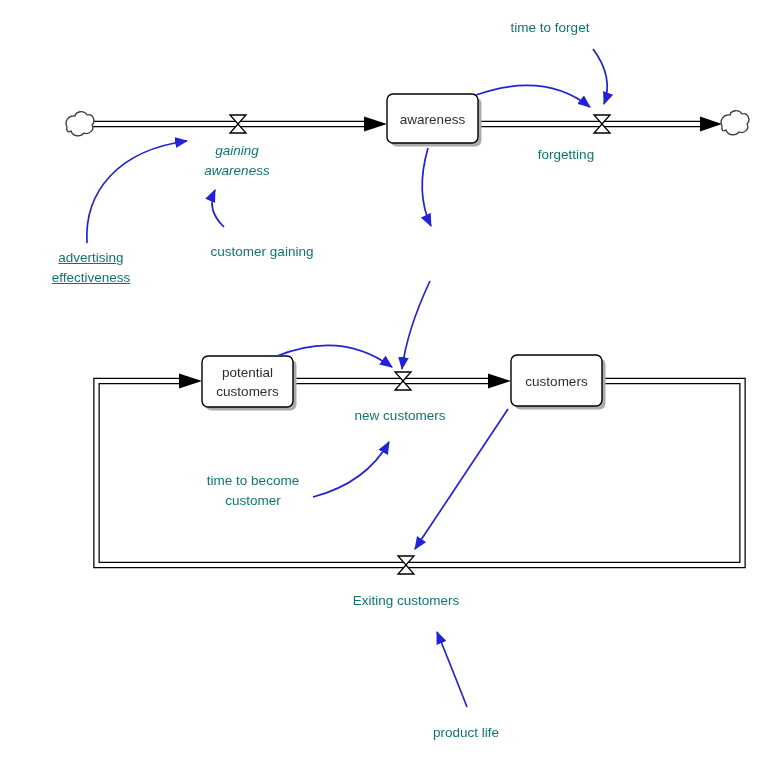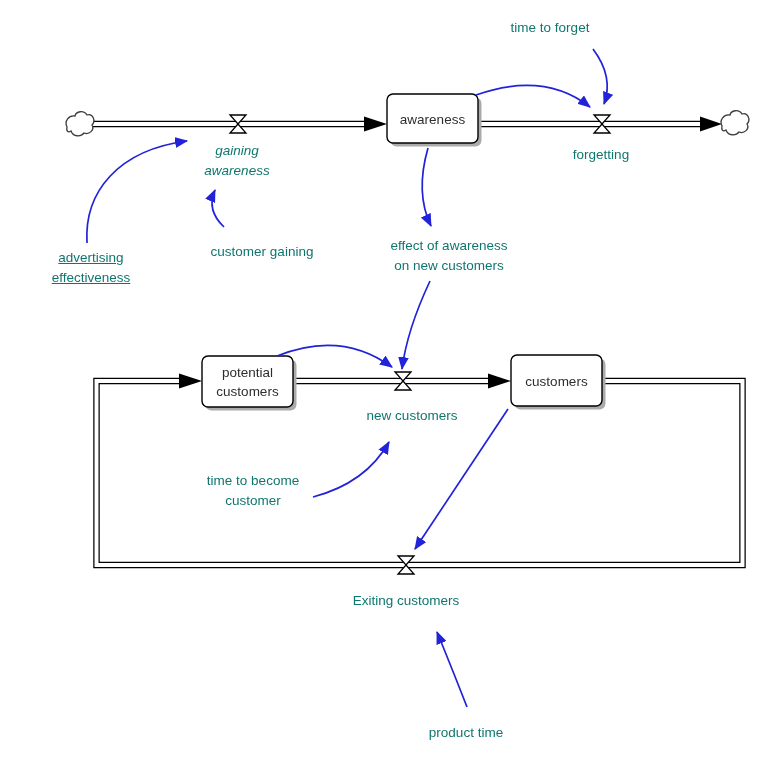--- a/index.html
+++ b/index.html
@@ -120,27 +120,25 @@
     <path class="conn" marker-end="url(#barrow)" d="M 467 707 Q 449 661 437 632"></path>
   </svg>
 
   <div class="lbl-box" style="left:432.5px; top:118.5px;">awareness</div>
   <div class="lbl-box" style="left:247.5px; top:382px;">potential
 customers</div>
   <div class="lbl-box" style="left:556.5px; top:380.5px;">customers</div>
 
   <div class="lbl" style="left:237px; top:141px;font-style:italic;">gaining
 awareness</div>
-  <div class="lbl" style="left:601px; top:145px;">forgetting</div>
-  <div class="lbl" style="left:412px; top:406px;text-align:right;">new customers</div>
+  <div class="lbl" style="left:566px; top:145px;">forgetting</div>
+  <div class="lbl" style="left:400px; top:406px;text-align:right;">new customers</div>
   <div class="lbl" style="left:406px; top:591px;">Exiting customers</div>
 
   <div class="lbl" style="left:550px; top:18px;">time to forget</div>
   <div class="lbl" style="left:91px; top:248px;text-decoration:underline;">advertising
 effectiveness</div>
   <div class="lbl" style="left:262px; top:242px;">customer gaining</div>
-  <div class="lbl" style="left:449px; top:236px;">effect of awareness
-on new customers</div>
   <div class="lbl" style="left:253px; top:471px;">time to become
 customer</div>
-  <div class="lbl" style="left:466px; top:723px;">product time</div>
+  <div class="lbl" style="left:466px; top:723px;">product life</div>
 
 </div>
 
 </body></html>

